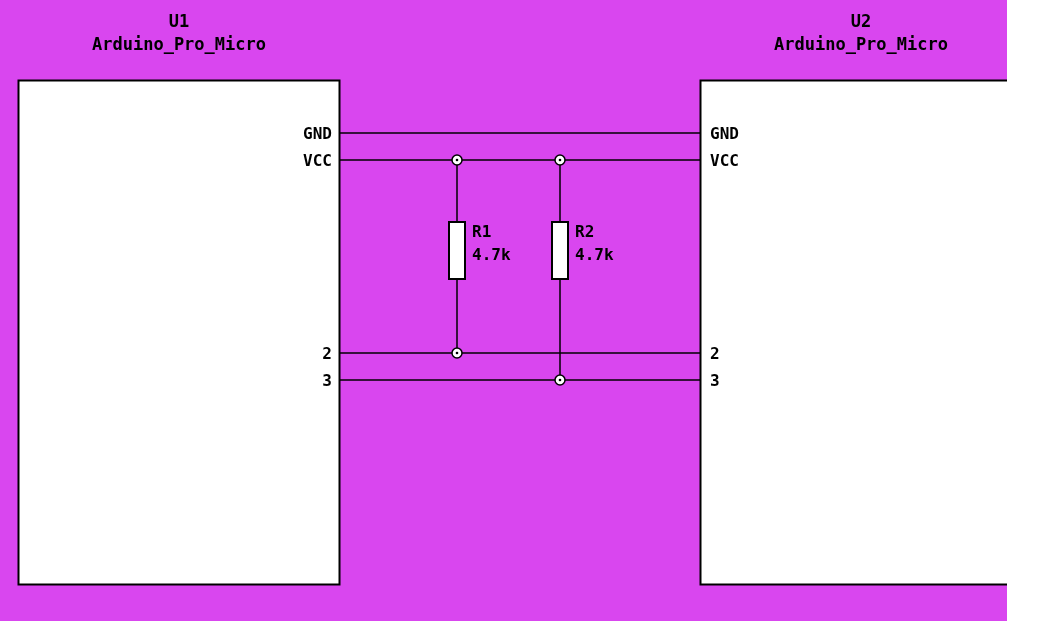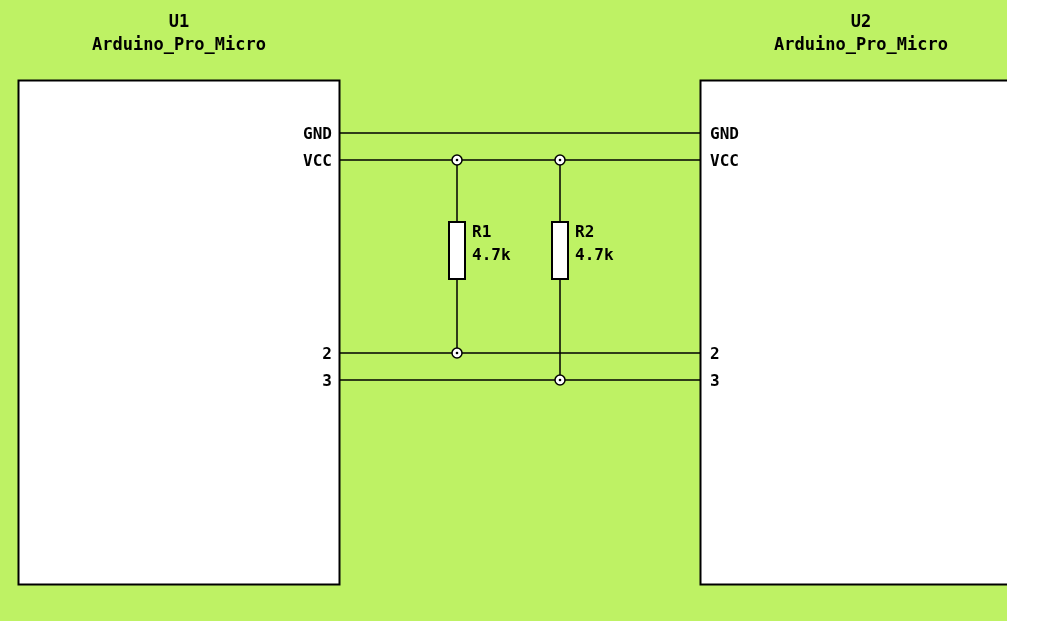--- a/index.html
+++ b/index.html
@@ -4,21 +4,21 @@
 <style>
   html, body {
     margin: 0;
     padding: 0;
     background: #ffffff;
   }
   .canvas {
     position: relative;
     width: 1007px;
     height: 621px;
-    background: #bef264;
+    background: #d946ef;
     overflow: hidden;
   }
   svg text {
     font-family: "DejaVu Sans Mono", "Liberation Mono", monospace;
     font-weight: bold;
     fill: #000000;
   }
   .ref-label   { font-size: 17px; }
   .value-label { font-size: 17px; }
   .pin-label   { font-size: 16px; }

